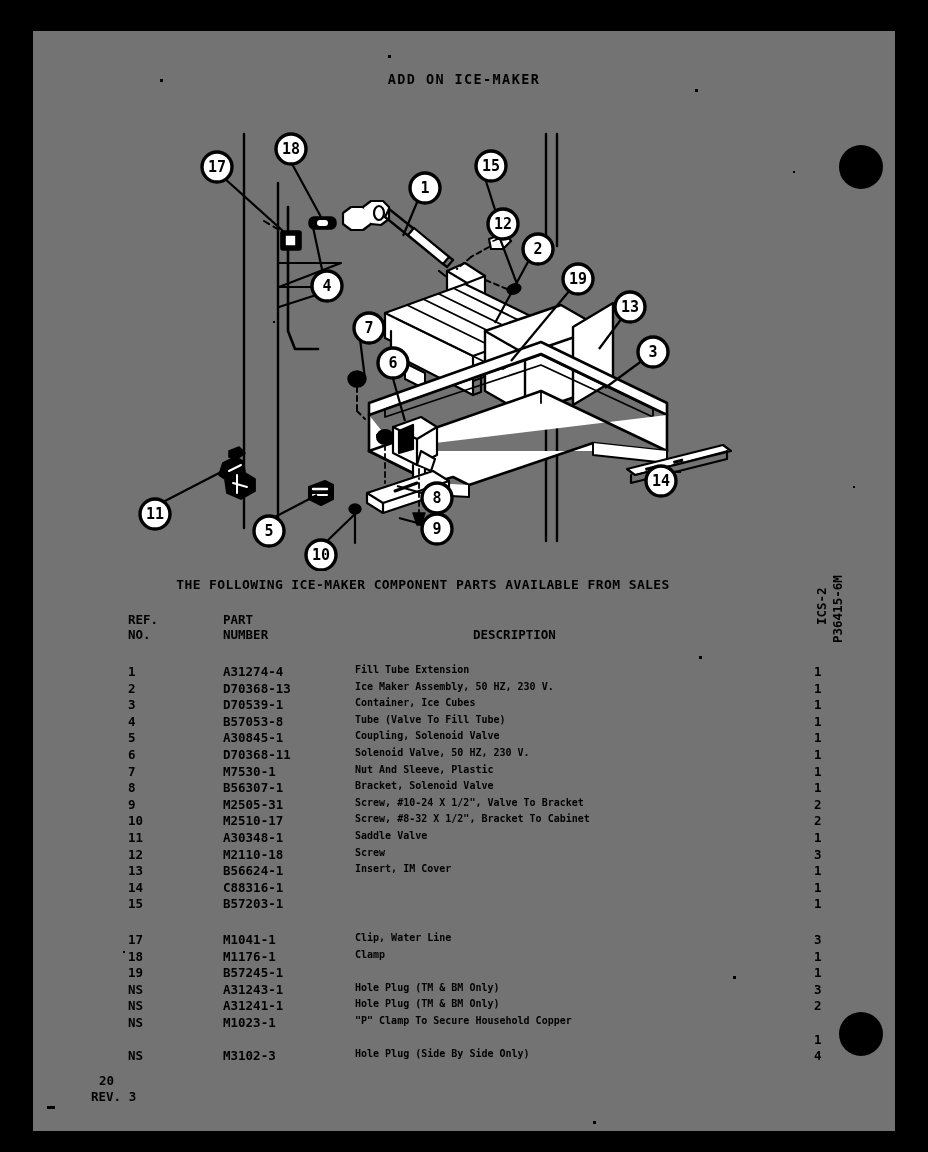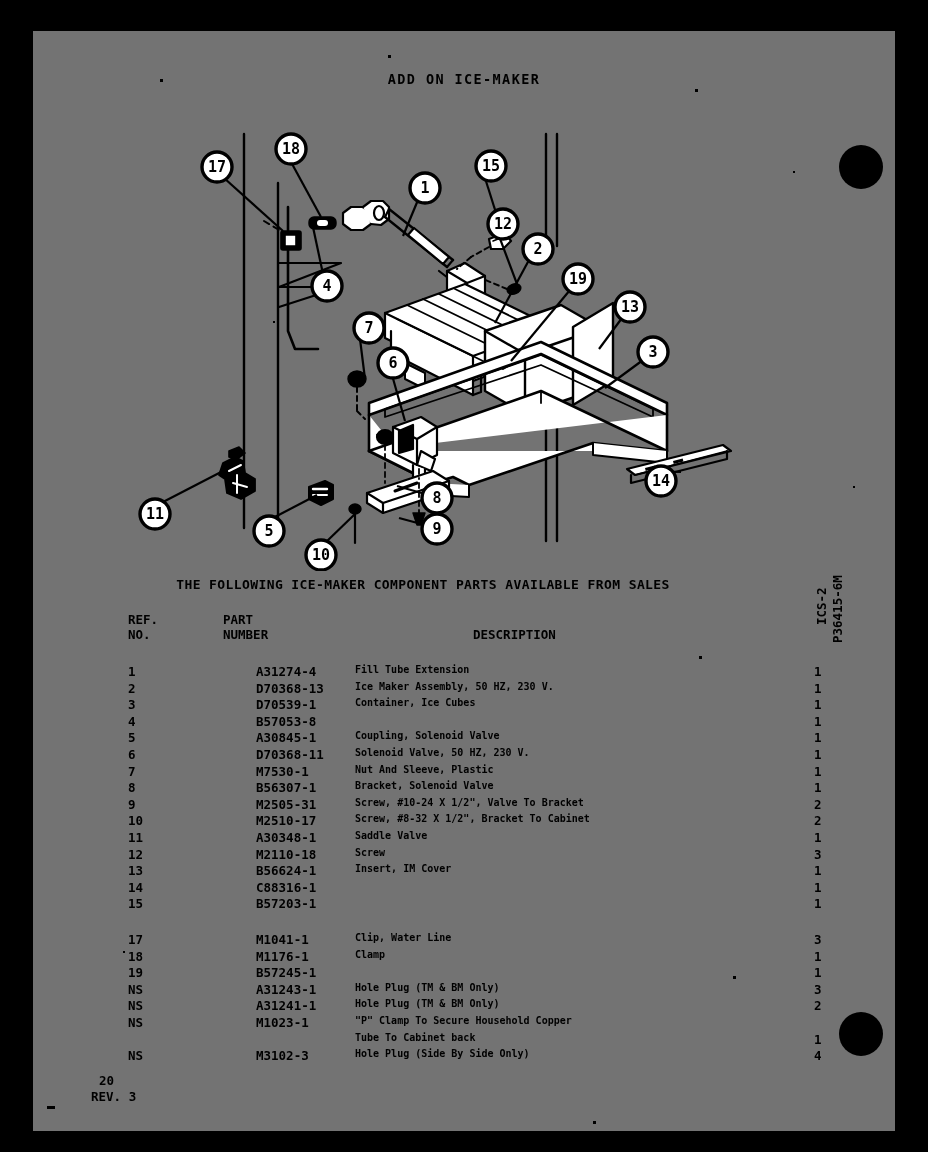--- a/index.html
+++ b/index.html
@@ -24,21 +24,21 @@
 
   .hdr{font-size:12.5px;line-height:15px;}
   #h-ref{left:95px;top:581px;}
   #h-part{left:190px;top:581px;}
   #h-desc{left:440px;top:596px;}
 
   
   #tbl{position:absolute;left:0;top:0;width:862px;height:1100px;}
   .row{position:absolute;left:0;width:862px;height:16.5px;}
   .c-ref{position:absolute;left:95px;width:40px;text-align:left;font-size:12.5px;}
-  .c-part{position:absolute;left:190px;width:120px;text-align:left;font-size:12.5px;margin-left:33px;}
+  .c-part{position:absolute;left:190px;width:120px;text-align:left;font-size:12.5px;}
   .c-desc{position:absolute;left:322px;width:430px;text-align:left;font-size:10px;}
   .c-qty{position:absolute;left:781px;width:20px;text-align:left;font-size:12.5px;}
 
   
   #pg{left:66px;top:1042px;font-size:12.5px;}
   #rev{left:46px;top:1058px;font-size:12.5px;margin-left:12px;}
 
   
   #vcode{position:absolute;left:763px;top:494px;width:120px;height:120px;}
   #vcode .v{position:absolute;transform:rotate(-90deg);transform-origin:0 0;
@@ -370,20 +370,21 @@
         </div>
         <div class="row" style="top: 666.2px;">
           <div class="t c-ref">3</div>
           <div class="t c-part">D70539-1</div>
           <div class="t c-desc">Container, Ice Cubes</div>
           <div class="t c-qty">1</div>
         </div>
         <div class="row" style="top: 682.8px;">
           <div class="t c-ref">4</div>
           <div class="t c-part">B57053-8</div>
+          <div class="t c-desc">Tube (Valve To Fill Tube)</div>
           <div class="t c-qty">1</div>
         </div>
         <div class="row" style="top: 699.4px;">
           <div class="t c-ref">5</div>
           <div class="t c-part">A30845-1</div>
           <div class="t c-desc">Coupling, Solenoid Valve</div>
           <div class="t c-qty">1</div>
         </div>
         <div class="row" style="top: 716px;">
           <div class="t c-ref">6</div>
@@ -474,21 +475,20 @@
         </div>
         <div class="row" style="top: 984px;">
           <div class="t c-ref">NS</div>
           <div class="t c-part">M1023-1</div>
           <div class="t c-desc">"P" Clamp To Secure Household Copper</div>
           <div class="t c-qty"></div>
         </div>
         <div class="row" style="top: 1000.6px;">
           <div class="t c-ref"></div>
           <div class="t c-part"></div>
-          <div class="t c-desc">Tube To Cabinet back</div>
           <div class="t c-qty">1</div>
         </div>
         <div class="row" style="top: 1017.2px;">
           <div class="t c-ref">NS</div>
           <div class="t c-part">M3102-3</div>
           <div class="t c-desc">Hole Plug (Side By Side Only)</div>
           <div class="t c-qty">4</div>
         </div>
       </div>
 

